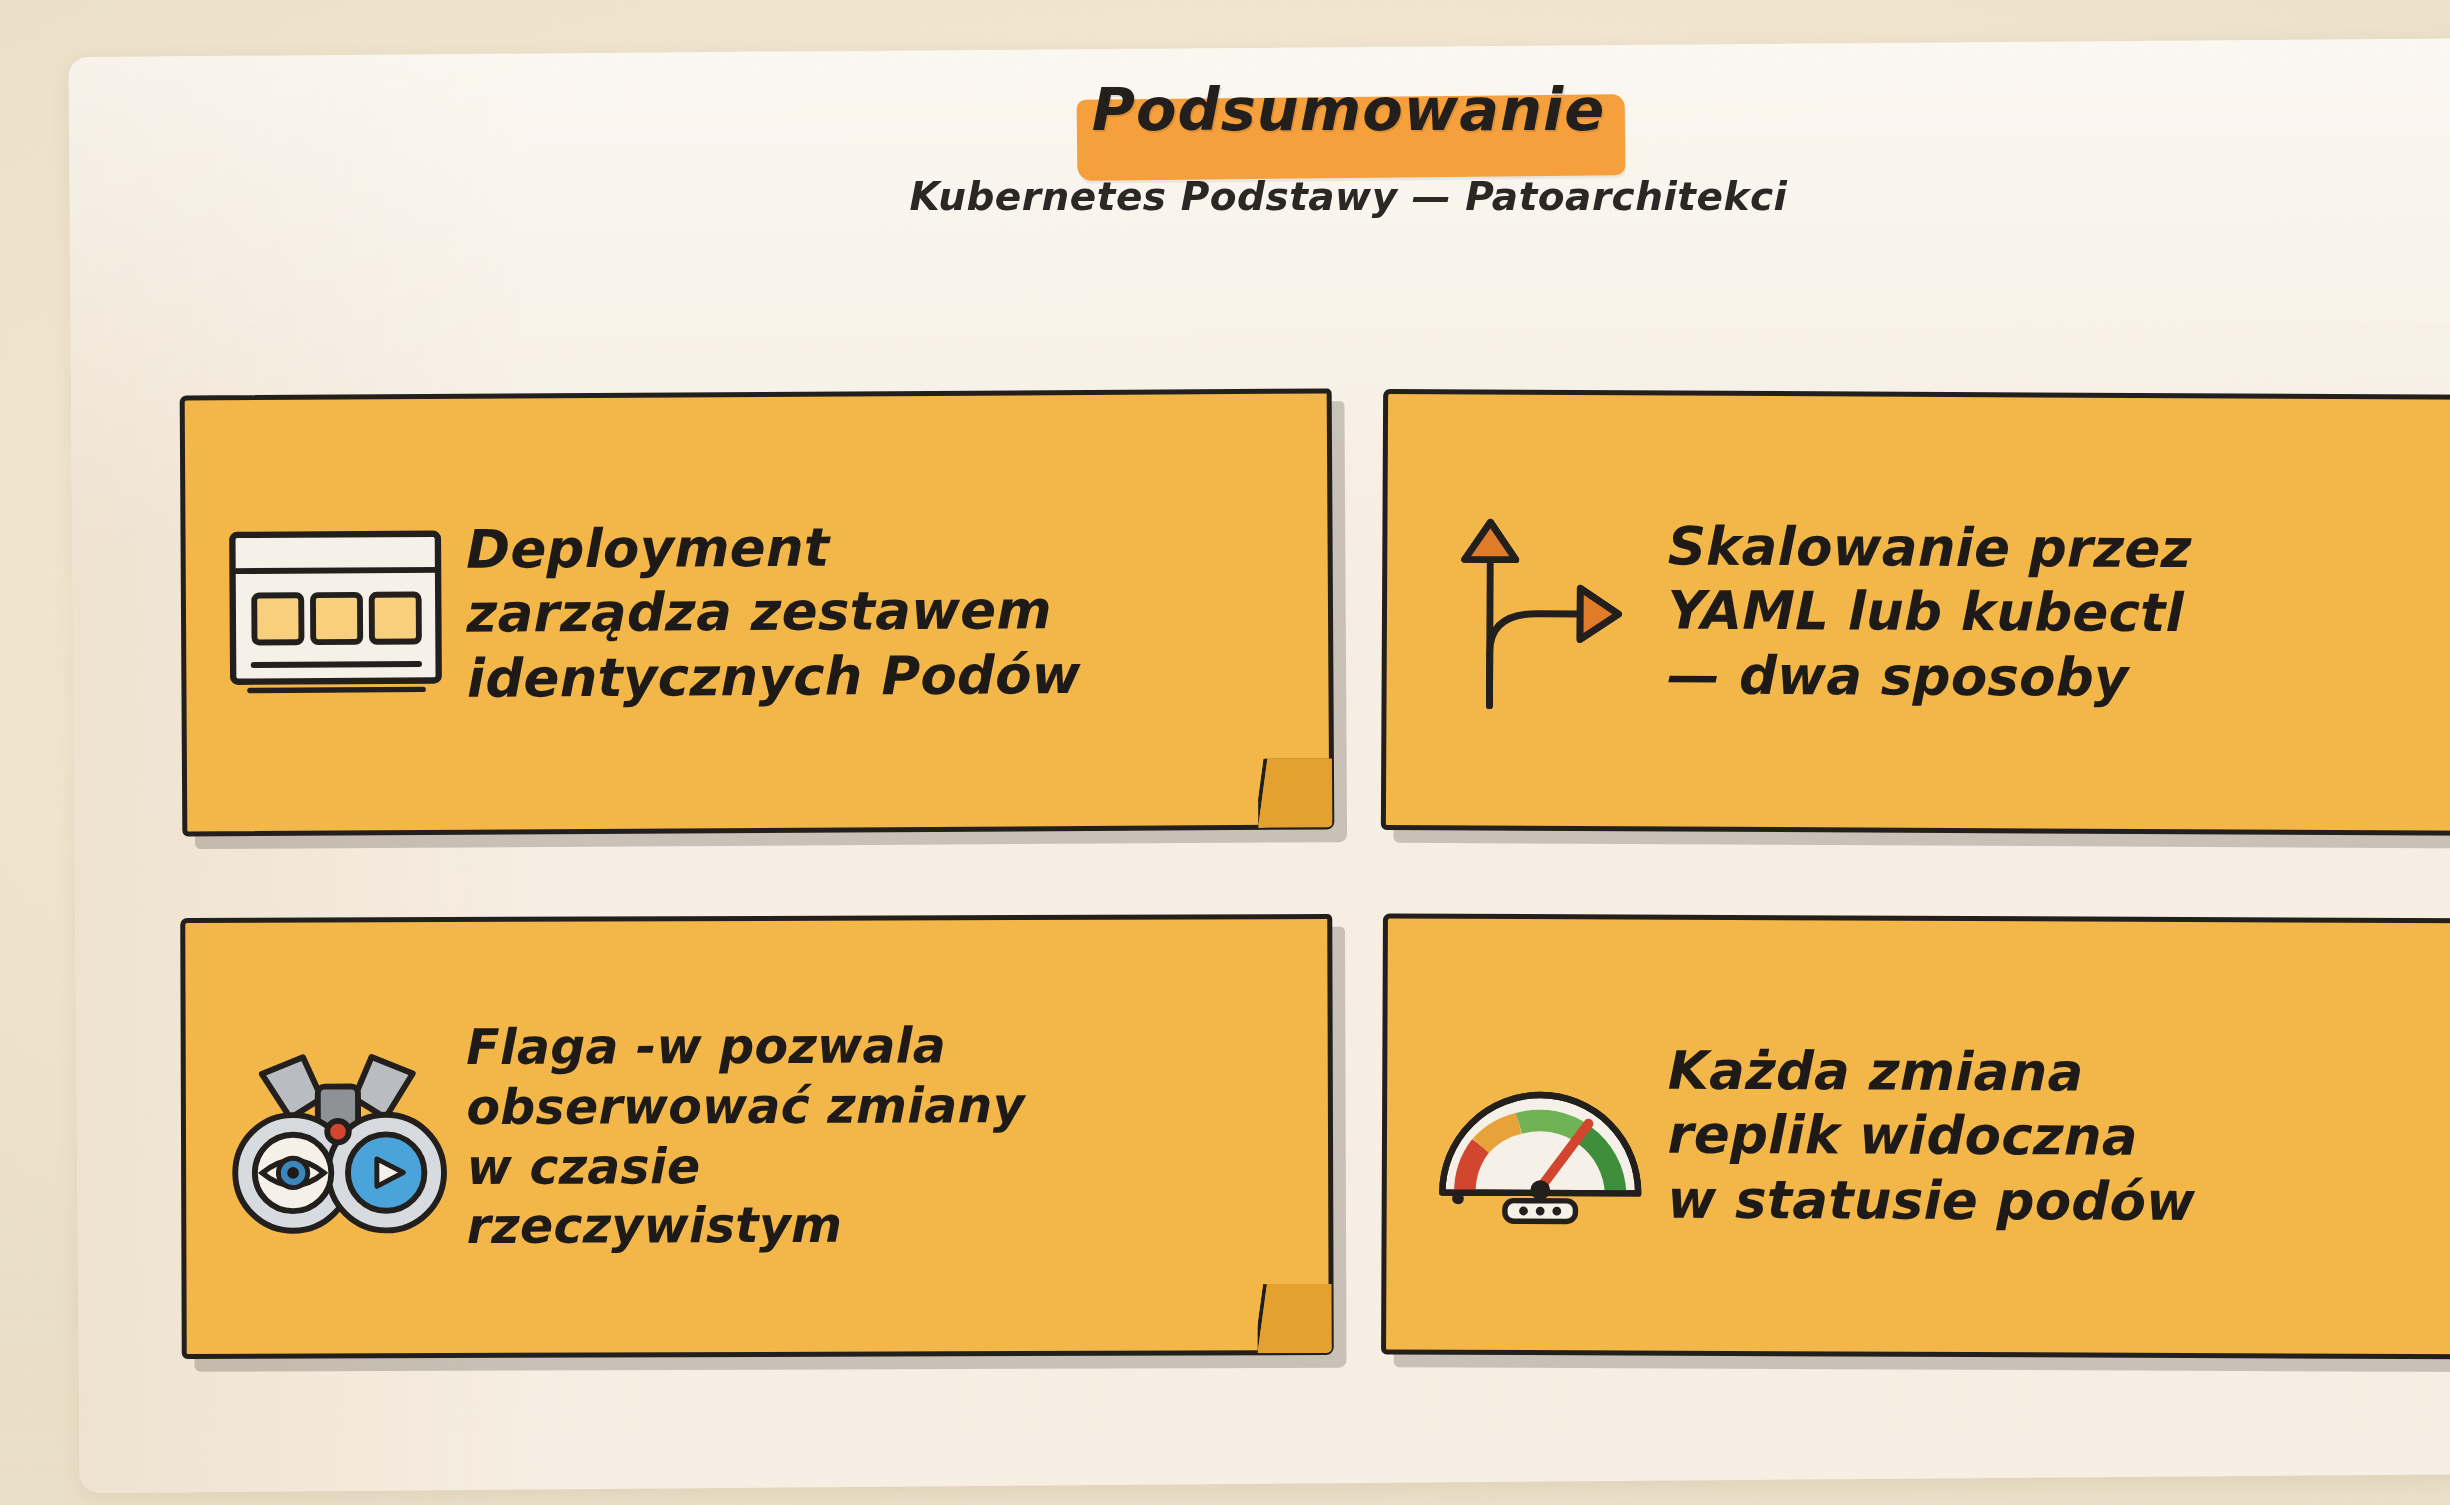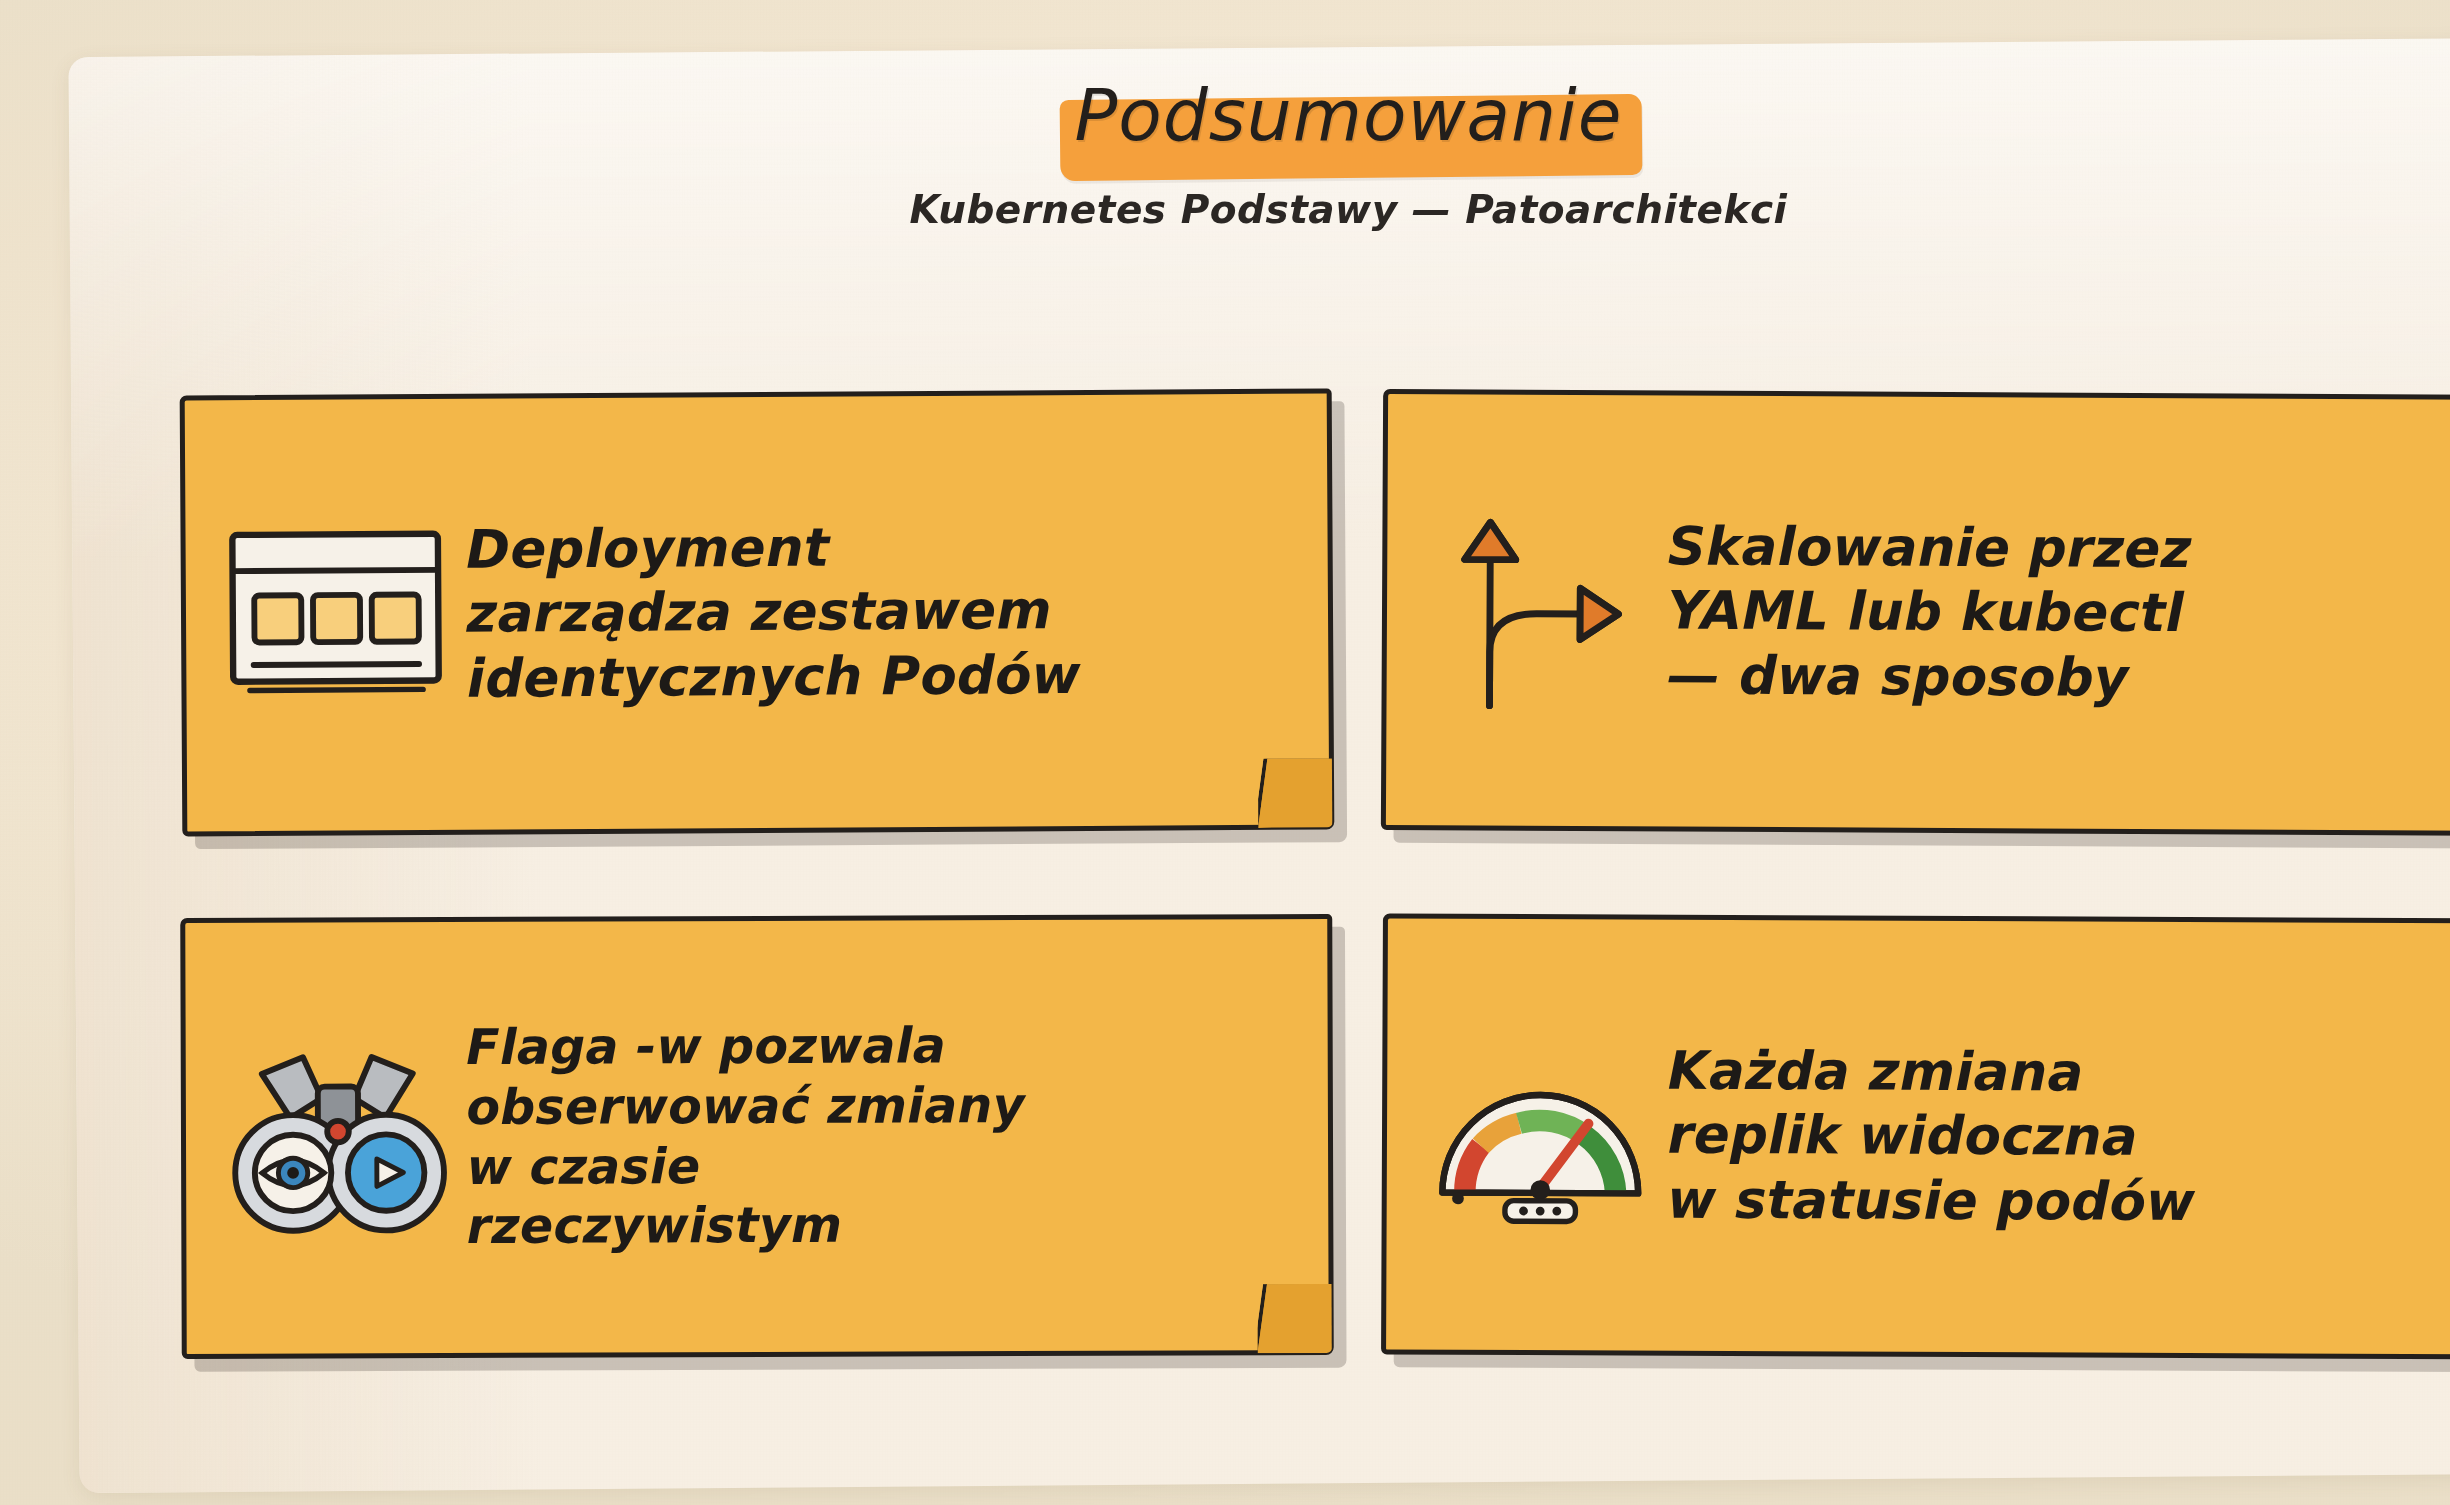--- a/index.html
+++ b/index.html
@@ -73,23 +73,23 @@
     top: 22.5px;
     height: 81px;
     background: #f5a03c;
     border-radius: 8.8px 12.7px 9.8px 14.7px;
     transform: rotate(-0.6deg);
     box-shadow: 1px 2.9px 0 rgba(0,0,0,0.06);
   }
   .title {
     position: relative;
     font-family: "DejaVu Sans", sans-serif;
-    font-weight: 400;
+    font-weight: 700;
     font-style: italic;
-    font-size: 71px;
+    font-size: 59px;
     line-height: 1.05;
     color: #231f1c;
     letter-spacing: 1px;
     text-shadow: 1.5px 1.5px 0 rgba(0,0,0,0.10);
   }
   .subtitle {
     margin-top: 22.5px;
     font-family: "DejaVu Sans", sans-serif;
     font-weight: 700;
     font-style: italic;

